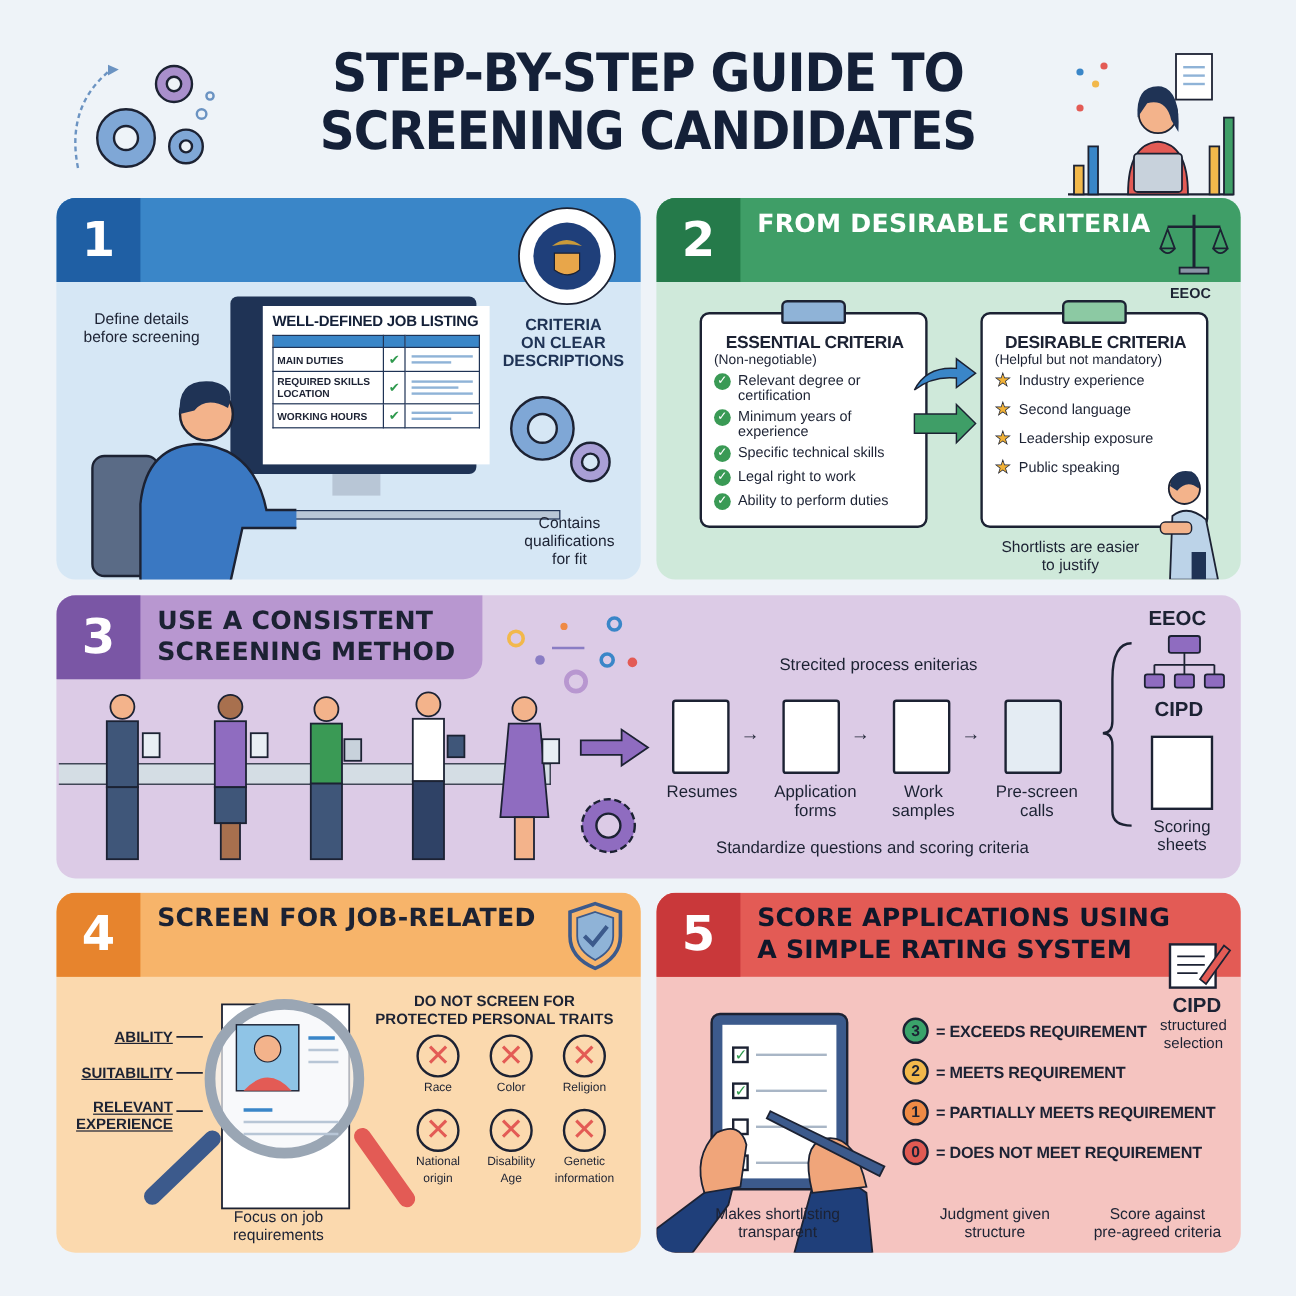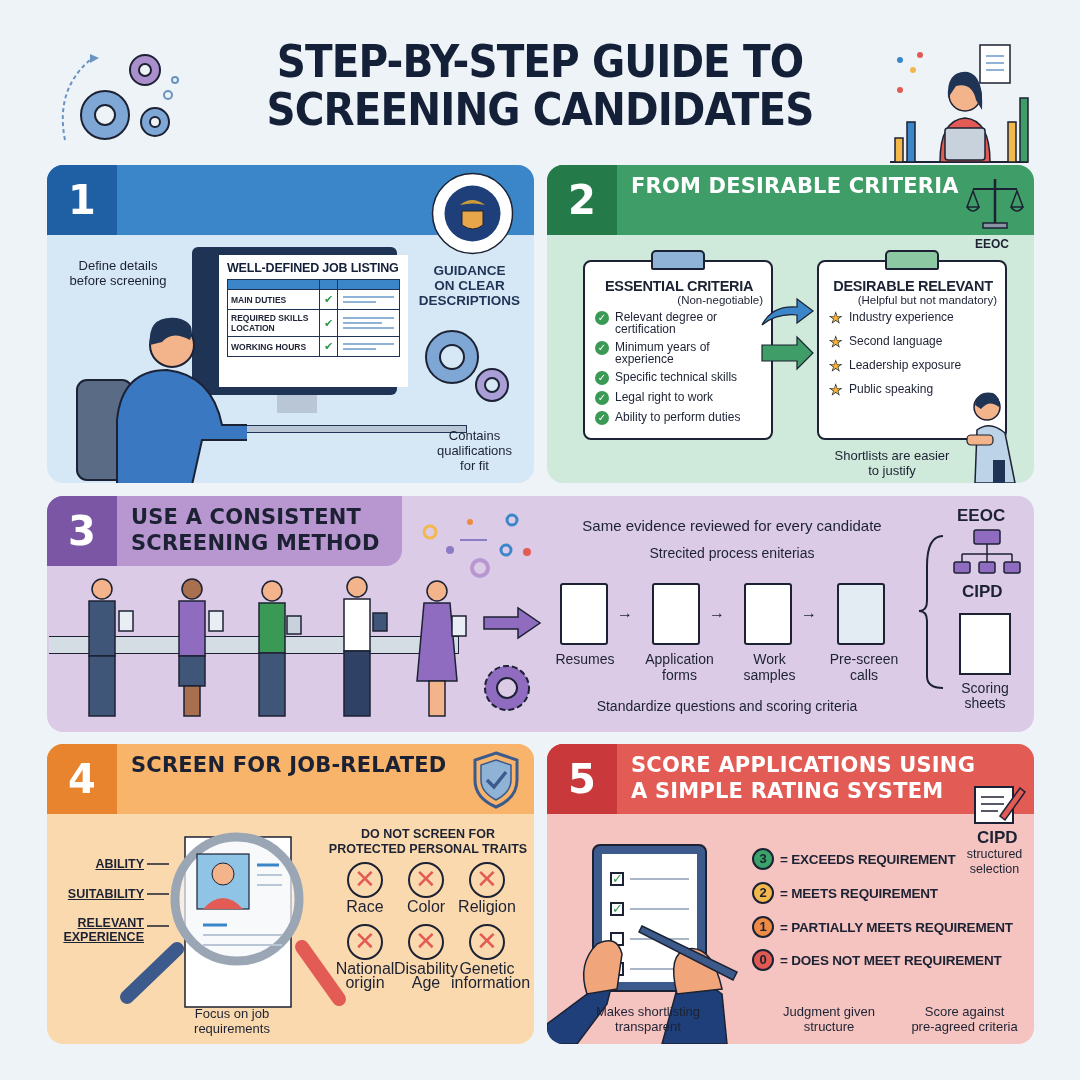--- a/index.html
+++ b/index.html
@@ -38,21 +38,21 @@
   
   #p4 { left: 47px; top: 744px; width: 487px; height: 300px; background: #fbd9ae; }
   #p4 .panel-header { width: 487px; background: #f7b46a; }
   #p4 .step-num { background: #e7842d; }
   #p4 .step-title { color: #1c2233; }
 
   
   #p5 { left: 547px; top: 744px; width: 487px; height: 300px; background: #f5c4c0; }
   #p5 .panel-header { width: 487px; background: #e35b55; }
   #p5 .step-num { background: #c9383a; }
-  #p5 .step-title { color: #ffffff; }
+  #p5 .step-title { color: #0f172a; }
 
   .abs { position: absolute; }
   .label { font-size: 13px; line-height: 15px; text-align: center; color: #1c2233; }
   .label-bold { font-weight: 700; }
 
   
   .monitor { position: absolute; left: 145px; top: 82px; width: 205px; height: 148px; background: #1f3355; border-radius: 6px; padding: 8px; }
   .monitor-screen { background: #fff; width: 100%; height: 100%; padding: 6px 8px; margin-left: 19px; }
   .job-title { font-weight: 800; font-size: 12.5px; letter-spacing: -0.2px; margin-bottom: 4px; color: #142038; }
   .job-table { width: 100%; border: 1.5px solid #1f3355; border-collapse: collapse; }
@@ -61,36 +61,36 @@
   .job-table td.ck { color: #2f9a4e; text-align: center; width: 18px; font-size: 11px; }
   .job-table td.ln { width: 62px; }
   .ln-bar { height: 2px; background: #8fb3d7; margin: 3px 2px; }
   .monitor-stand { position: absolute; left: 230px; top: 230px; width: 40px; height: 18px; background: #b8c6d6; }
   .desk { position: absolute; left: 90px; top: 260px; width: 330px; height: 8px; background: #b8c6d6; border: 1.5px solid #1f3355; }
 
   
   .clip-card { position: absolute; background: #fff; border: 2px solid #1c2233; border-radius: 8px; padding: 16px 8px 6px 10px; }
   .clip-tab { position: absolute; top: -12px; left: 50%; transform: translateX(-50%); width: 54px; height: 20px; border: 2px solid #1c2233; border-radius: 5px 5px 2px 2px; }
   .clip-title { font-weight: 800; font-size: 14.5px; text-align: center; letter-spacing: -0.3px; }
-  .clip-sub { font-size: 11.5px; text-align: right; margin-bottom: 5px; }
+  .clip-sub { font-size: 11.5px; text-align: left; margin-bottom: 5px; }
   .crit { display: flex; align-items: flex-start; font-size: 12px; line-height: 12px; margin-bottom: 6px; }
   .crit-ico { flex: 0 0 16px; height: 14px; margin-right: 4px; }
   .ico-check { width: 14px; height: 14px; border-radius: 50%; background: #3a9a55; color: #fff; font-size: 10px; line-height: 14px; text-align: center; font-weight: 700; }
   .ico-star { color: #f2b237; font-size: 15px; line-height: 14px; -webkit-text-stroke: 0.6px #1c2233; }
 
   
   .flow-line { position: absolute; left: 2px; top: 140px; width: 410px; height: 18px; background: #d4dde4; border: 1.5px solid #1c2233; border-left: none; }
   .doc-icon { position: absolute; width: 48px; height: 62px; background: #fff; border: 2px solid #1c2233; border-radius: 3px; }
   .flow-label { position: absolute; font-size: 14px; line-height: 16px; text-align: center; color: #1c2233; }
   .flow-arrow { position: absolute; font-size: 16px; color: #1c2233; }
 
   
   .trait { position: absolute; width: 72px; text-align: center; }
   .trait-ico { width: 36px; height: 36px; border: 2px solid #1c2233; border-radius: 50%; margin: 0 auto 2px; color: #e35b55; font-size: 26px; line-height: 30px; font-weight: 700; }
-  .trait-label { font-size: 16px; line-height: 14px; }
+  .trait-label { font-size: 10px; line-height: 14px; }
   .side-lbl { position: absolute; font-weight: 700; font-size: 12.5px; line-height: 14px; text-align: right; width: 95px; text-decoration: underline; }
 
   
   .rating { position: absolute; left: 205px; display: flex; align-items: center; }
   .rating-circle { width: 22px; height: 22px; border: 2px solid #1c2233; border-radius: 50%; text-align: center; font-weight: 800; font-size: 13px; line-height: 18px; margin-right: 6px; }
   .rating-text { font-weight: 700; font-size: 13.5px; letter-spacing: -0.2px; }
   .clipboard { position: absolute; left: 45px; top: 100px; width: 115px; height: 148px; background: #3c5a8c; border-radius: 8px; padding: 8px; border: 2px solid #1c2233; }
   .clipboard-inner { background: #fff; width: 100%; height: 100%; padding: 18px 8px; }
   .cb-row { display: flex; align-items: center; margin-bottom: 16px; }
   .cb-box { width: 14px; height: 14px; border: 2px solid #1c2233; background: #fff; margin-right: 6px; color: #2f9a4e; font-size: 13px; line-height: 10px; font-weight: 800; }
@@ -145,21 +145,21 @@
     <circle cx="42.5" cy="42.5" r="40" fill="#fff" stroke="#1c2233" stroke-width="1.5"></circle>
     <circle cx="42.5" cy="42.5" r="28" fill="#1f3f7a"></circle>
     <path d="M32 40 h21 v14 q-10 8 -21 0 z" fill="#e8a64a" stroke="#1c2233" stroke-width="1"></path>
     <path d="M30 34 q12 -10 25 0 q-12 -3 -25 0" fill="#c99a3a"></path>
   </svg>
   <div class="abs label" style="left:16px;top:93px;width:110px;">
     <div>Define details</div>
     <div>before screening</div>
   </div>
   <div class="abs label label-bold" style="left:365px;top:98px;width:115px;font-size:13.5px;color:#1f3355;">
-    <div>GUIDANCE</div>
+    <div>CRITERIA</div>
     <div>ON CLEAR</div>
     <div>DESCRIPTIONS</div>
   </div>
   <div class="monitor">
     <div class="monitor-screen">
       <div class="job-title">WELL-DEFINED JOB LISTING</div>
       <table class="job-table">
         <tbody>
             <tr>
               <th></th>
@@ -268,21 +268,21 @@
       </div>
   </div>
 
   <svg class="abs" style="left:210px;top:130px;width:60px;height:80px;" viewBox="0 0 60 80">
     <path d="M5 30 Q15 10 40 12 L40 4 L56 16 L40 28 L40 20 Q20 18 5 30 Z" fill="#3a86c8" stroke="#1c2233" stroke-width="1.2"></path>
     <path d="M5 50 L40 50 L40 42 L56 58 L40 74 L40 66 L5 66 Z" fill="#3f9e67" stroke="#1c2233" stroke-width="1.2"></path>
   </svg>
 
   <div class="clip-card" style="left:270px;top:95px;width:190px;height:180px;">
     <div class="clip-tab" style="background:#8cc9a3;"></div>
-    <div class="clip-title">DESIRABLE RELEVANT</div>
+    <div class="clip-title">DESIRABLE CRITERIA</div>
     <div class="clip-sub">(Helpful but not mandatory)</div>
     <div class="crit" style="margin-bottom:10px">
         <span class="crit-ico ico-star">★</span>
         <span>Industry experience</span>
       </div>
     <div class="crit" style="margin-bottom:10px">
         <span class="crit-ico ico-star">★</span>
         <span>Second language</span>
       </div>
     <div class="crit" style="margin-bottom:10px">
@@ -354,21 +354,20 @@
     </g>
   </svg>
   <svg class="abs" style="left:435px;top:110px;width:60px;height:34px;" viewBox="0 0 60 34">
     <path d="M2 11 L36 11 L36 2 L58 17 L36 32 L36 23 L2 23 Z" fill="#8f6cc0" stroke="#1c2233" stroke-width="1.5"></path>
   </svg>
   <svg class="abs" style="left:433px;top:165px;width:55px;height:55px;" viewBox="0 0 55 55">
     <circle cx="27" cy="27" r="22" fill="#8f6cc0" stroke="#1c2233" stroke-width="2" stroke-dasharray="6 3"></circle>
     <circle cx="27" cy="27" r="10" fill="#dccbe6" stroke="#1c2233" stroke-width="2"></circle>
   </svg>
 
-  <div class="abs label" style="left:515px;top:22px;width:340px;font-size:15px;">Same evidence reviewed for every candidate</div>
   <div class="abs label" style="left:580px;top:50px;width:210px;font-size:14px;">Strecited process eniterias</div>
 
   <div class="doc-icon" style="left:513px;top:87px;"></div>
   <div class="flow-arrow" style="left:570px;top:108px;">→</div>
   <div class="doc-icon" style="left:605px;top:87px;"></div>
   <div class="flow-arrow" style="left:662px;top:108px;">→</div>
   <div class="doc-icon" style="left:697px;top:87px;"></div>
   <div class="flow-arrow" style="left:754px;top:108px;">→</div>
   <div class="doc-icon" style="left:790px;top:87px;background:#e4ecf3;"></div>
 
@@ -443,21 +442,21 @@
     <line x1="96" y1="96" x2="120" y2="96" stroke="#3a86c8" stroke-width="3"></line>
     <line x1="96" y1="106" x2="175" y2="106" stroke="#b8c6d6" stroke-width="2"></line>
     <line x1="96" y1="116" x2="175" y2="116" stroke="#b8c6d6" stroke-width="2"></line>
   </svg>
 
   <div class="abs label" style="left:130px;top:262px;width:110px;">
     <div>Focus on job</div>
     <div>requirements</div>
   </div>
 
-  <div class="abs label label-bold" style="left:276px;top:83px;width:210px;font-size:12.5px;">
+  <div class="abs label label-bold" style="left:260px;top:83px;width:210px;font-size:12.5px;">
     <div>DO NOT SCREEN FOR</div>
     <div>PROTECTED PERSONAL TRAITS</div>
   </div>
 
   <div class="trait" style="left:282px;top:118px;">
       <div class="trait-ico">✕</div>
       <div class="trait-label">Race</div>
     </div>
   <div class="trait" style="left:343px;top:118px;">
       <div class="trait-ico">✕</div>

